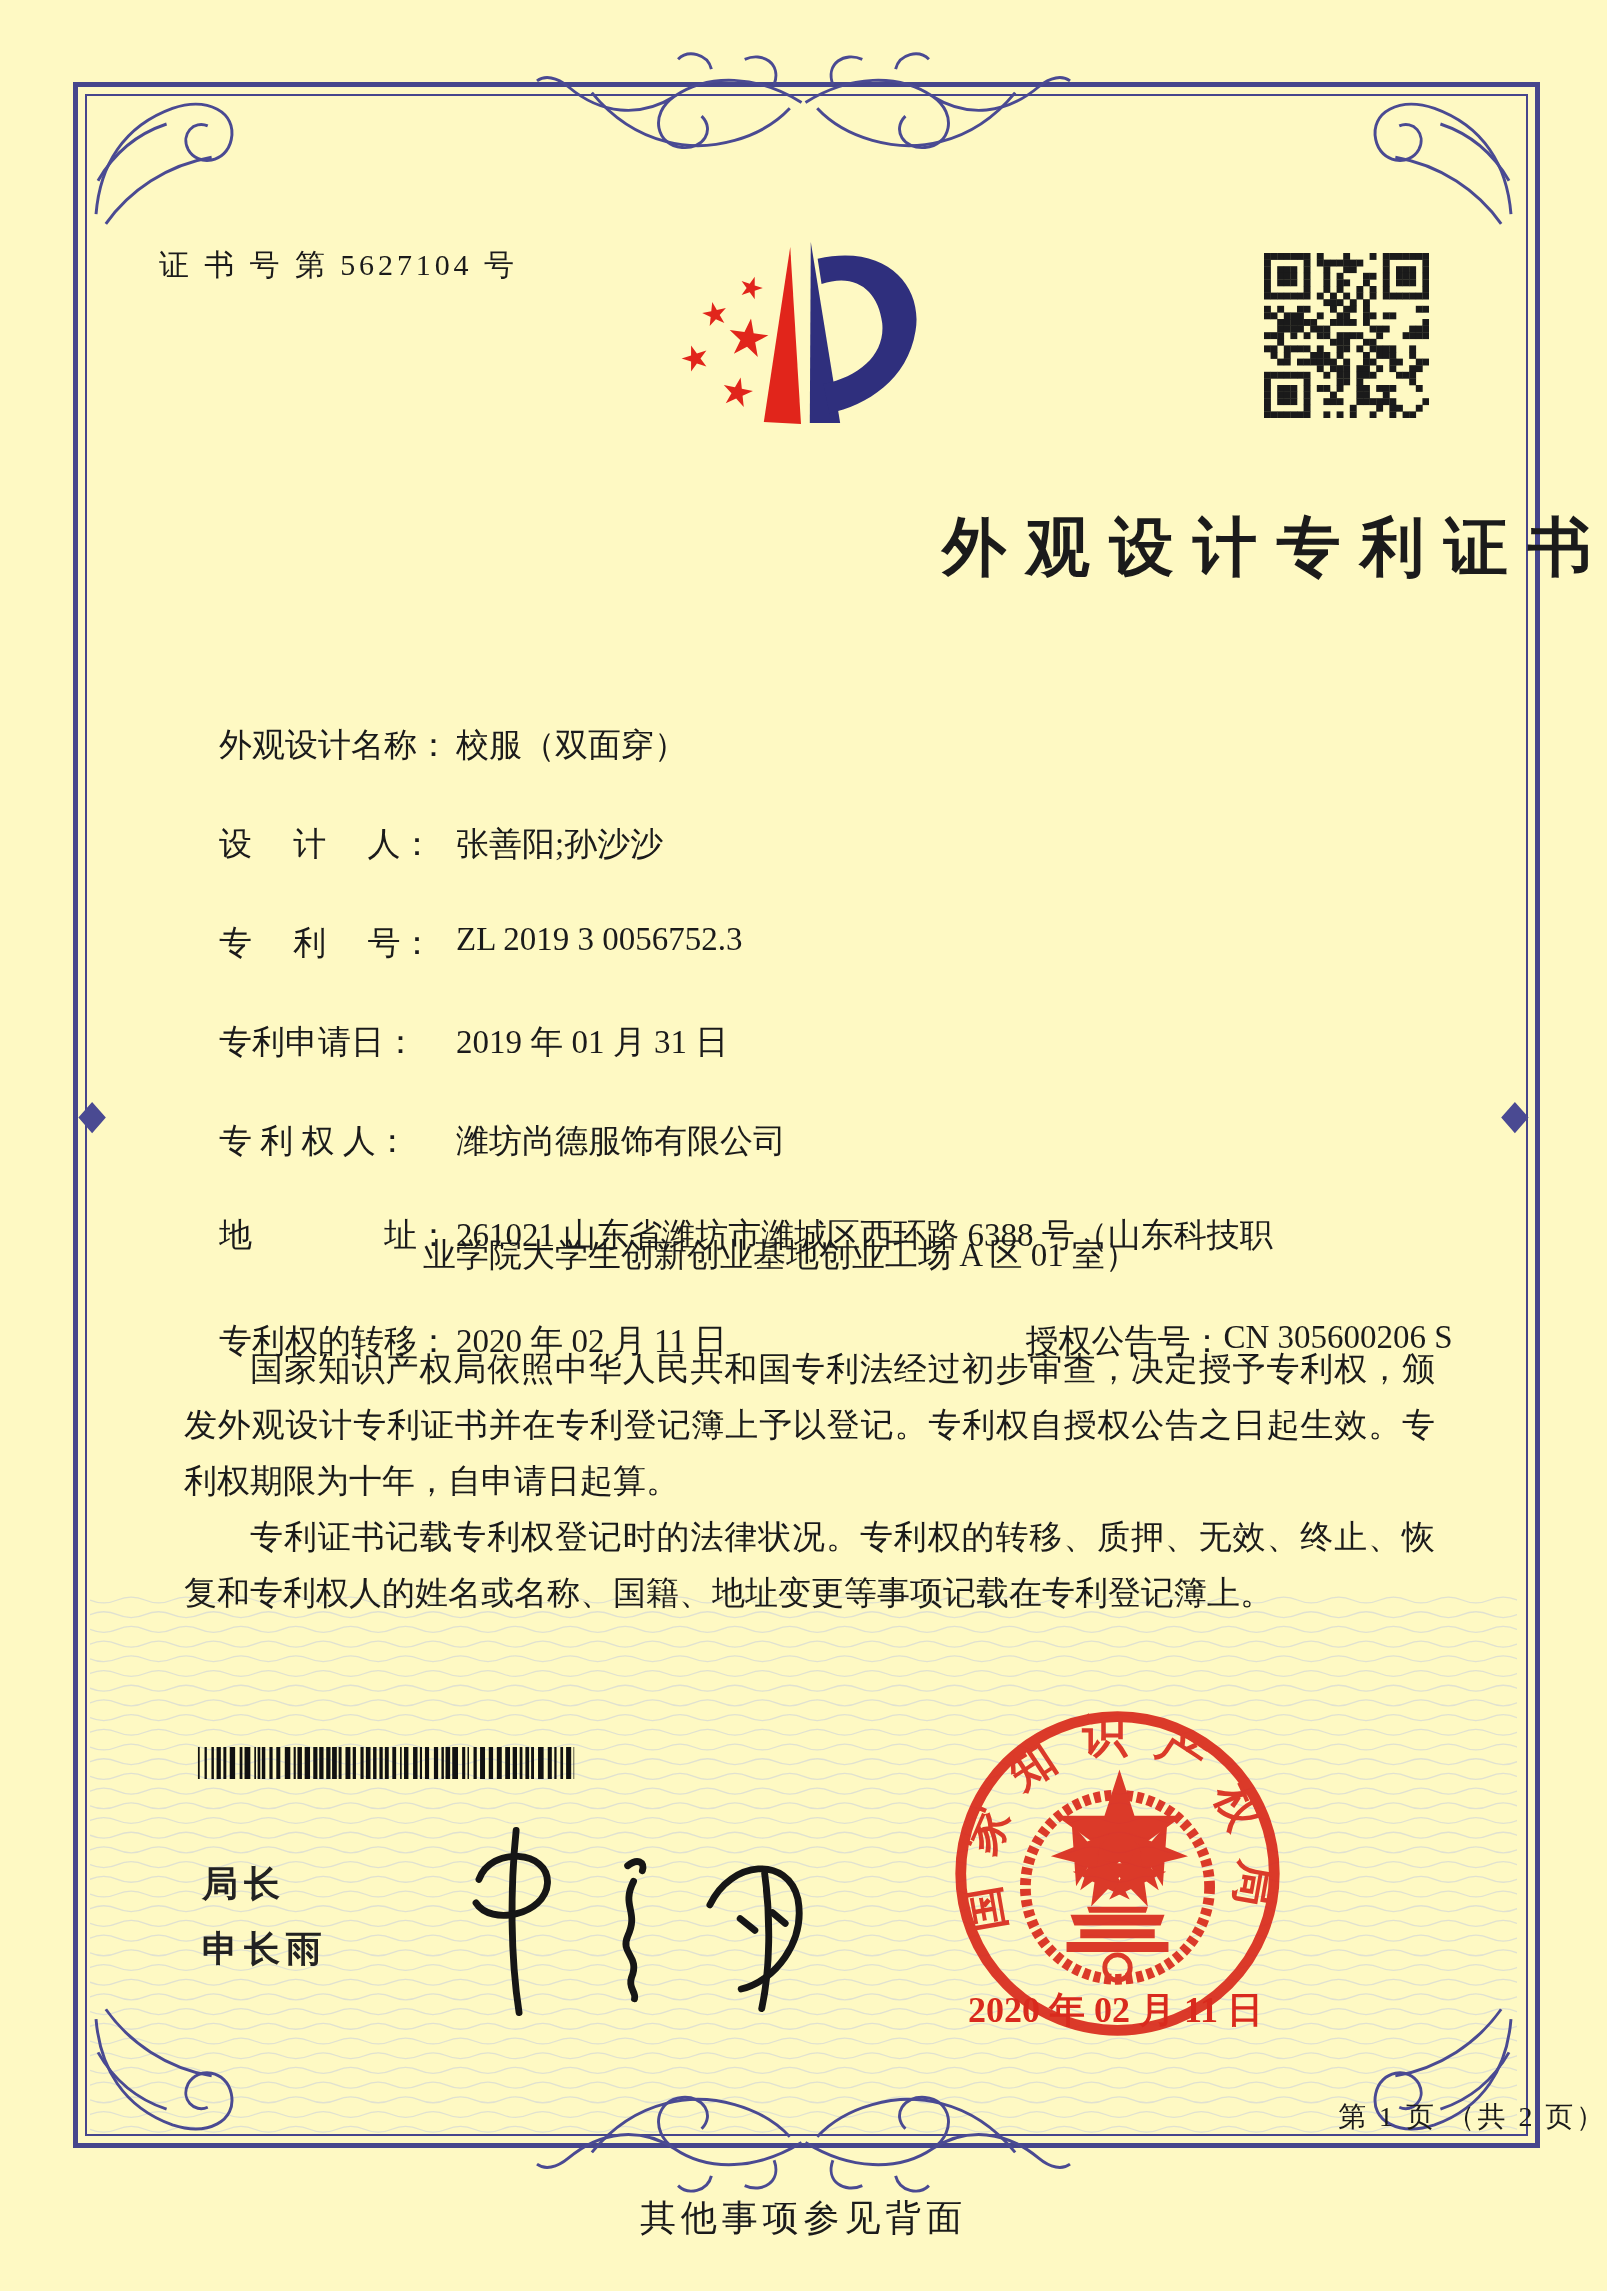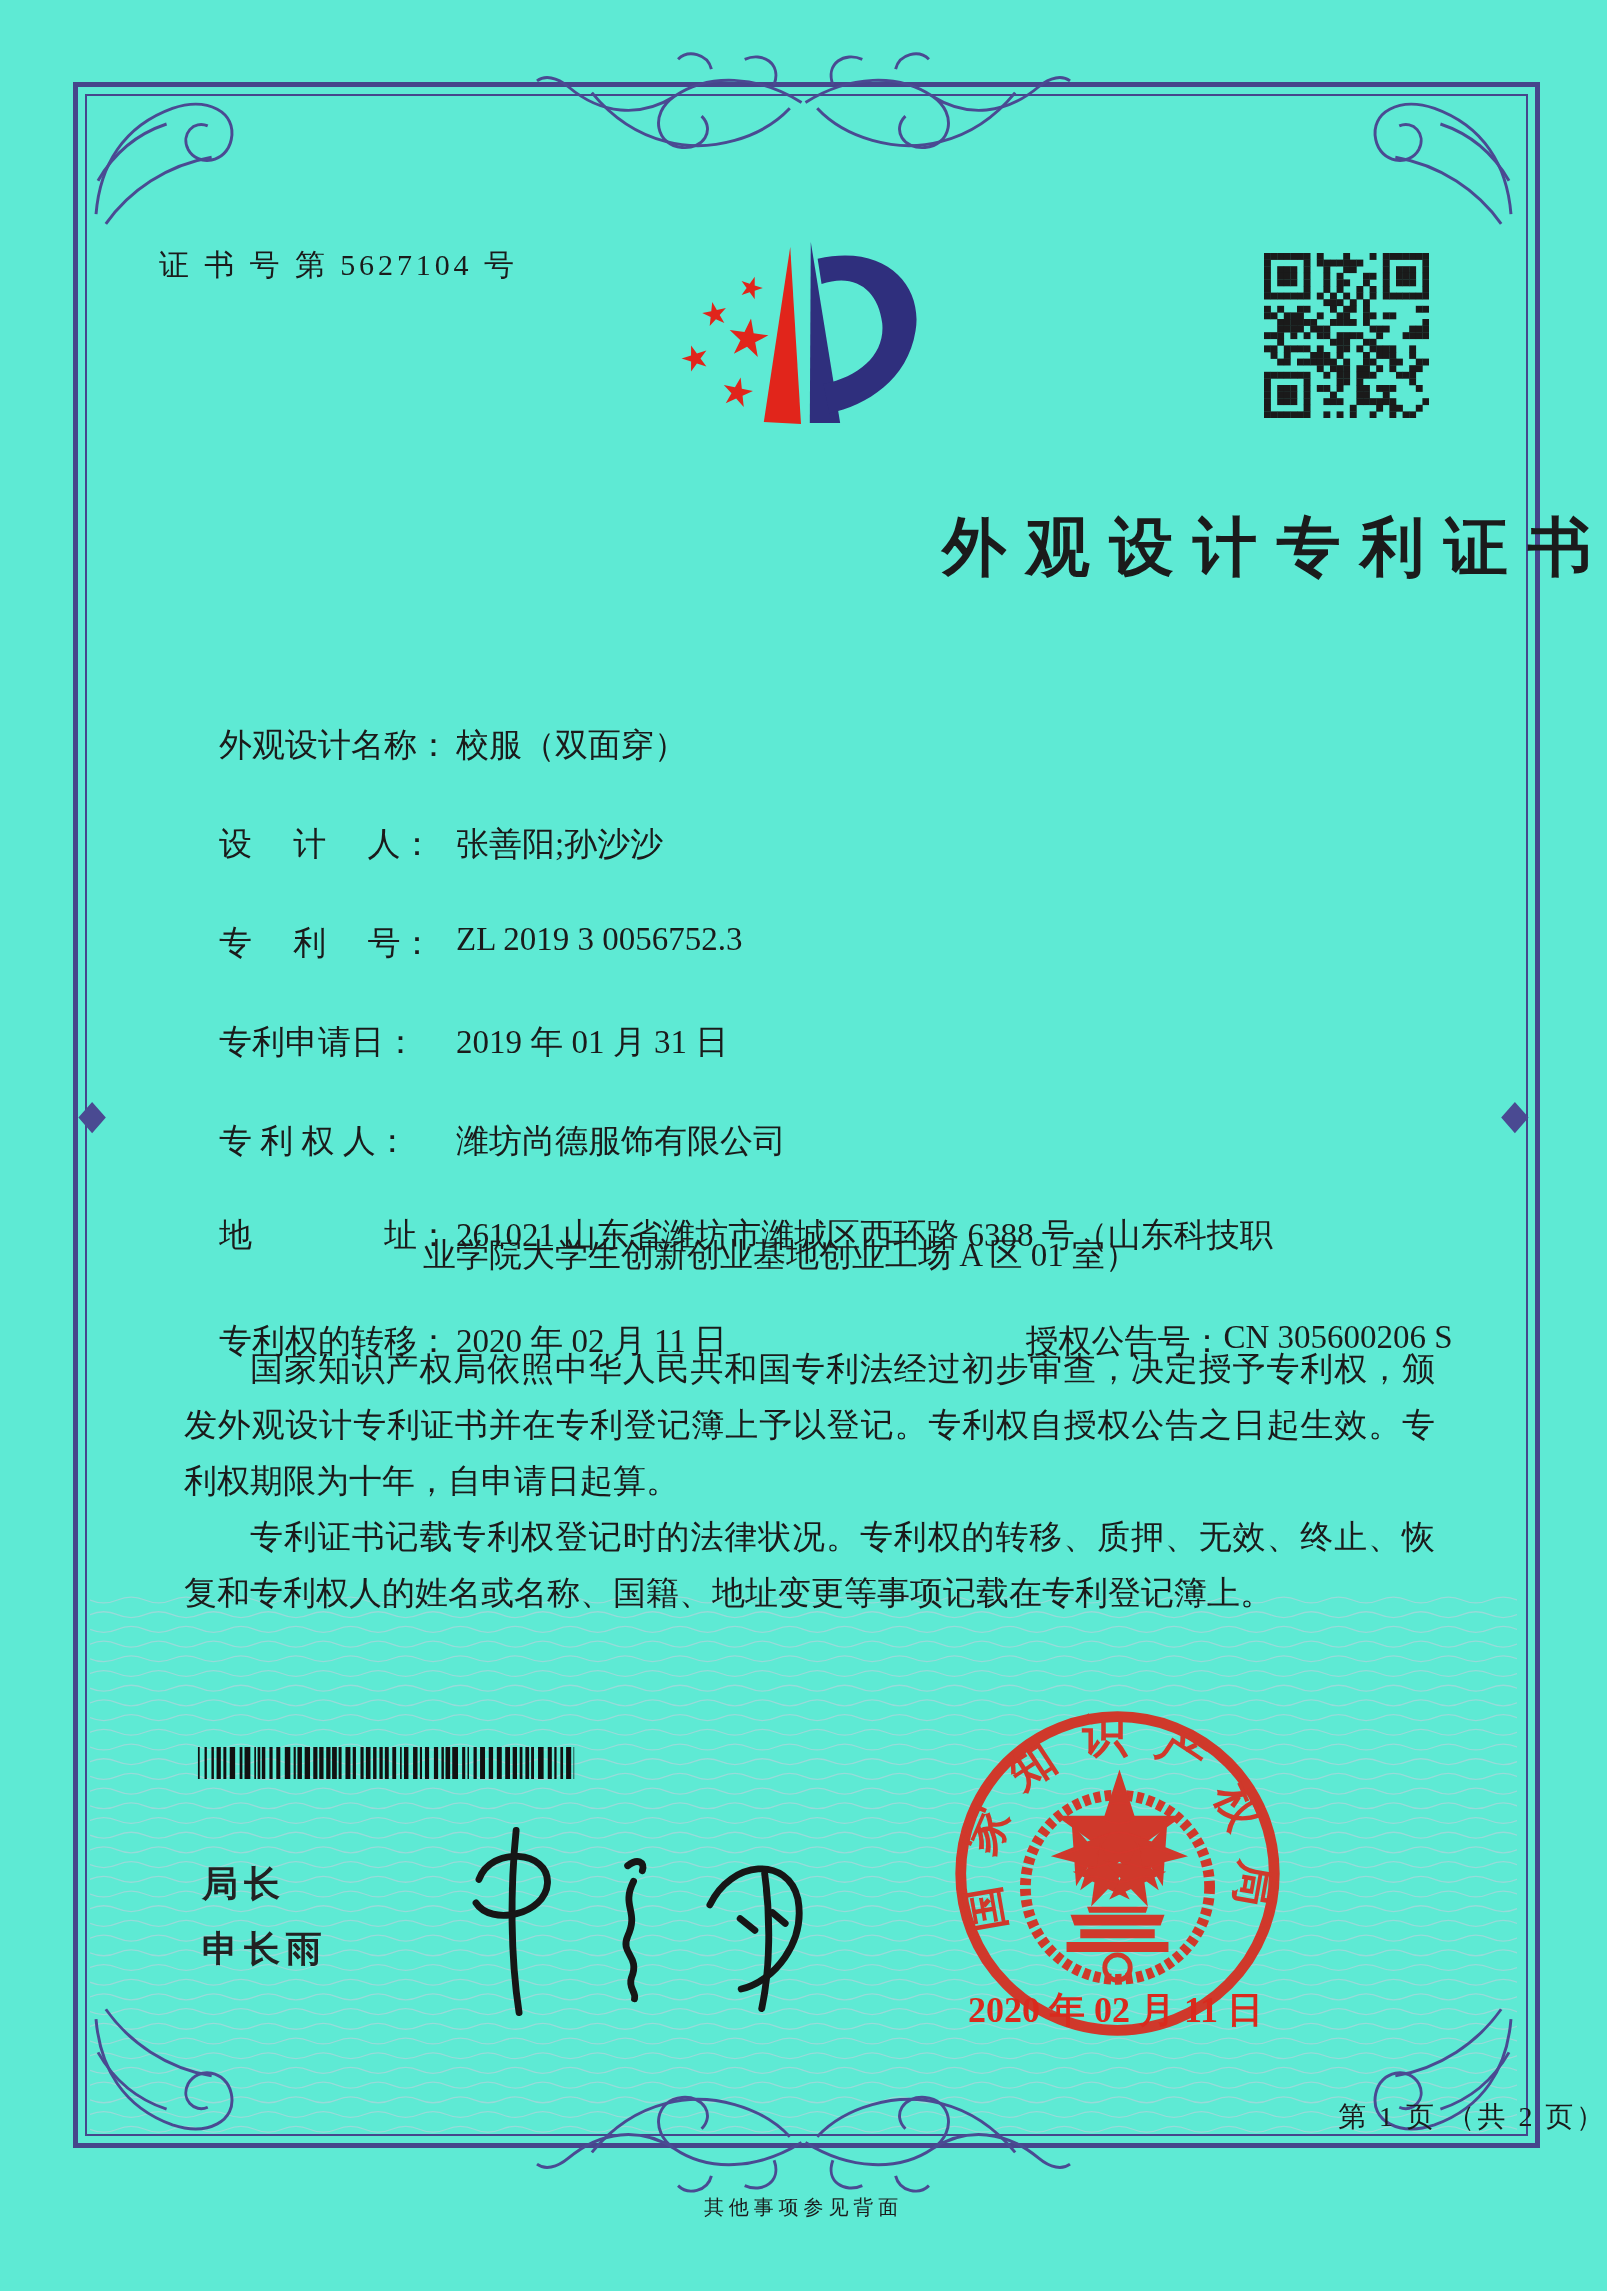--- a/index.html
+++ b/index.html
@@ -1,36 +1,36 @@
 <!DOCTYPE html>
 <html><head>
 <meta charset="utf-8">
 <style>
   html,body{margin:0;padding:0;background:#9a9a9a;}
-  .page{position:relative;width:1607px;height:2292px;background:#5eead4;overflow:hidden;
+  .page{position:relative;width:1607px;height:2292px;background:#fef9c3;overflow:hidden;
         font-family:"Liberation Serif","DejaVu Serif",serif;color:#1b1b1b;margin:0 auto;}
   .bframe{position:absolute;left:73px;top:82px;width:1457px;height:2056px;border:5.9px solid #46468c;}
   .bframe-inner{position:absolute;left:6.9px;top:6.9px;right:6.9px;bottom:6.9px;border:2px solid #46468c;}
   .deco{position:absolute;pointer-events:none;}
   .cert-number{position:absolute;left:159px;top:245px;font-size:30px;letter-spacing:3.9px;white-space:pre;}
   .title{position:absolute;left:4px;top:504px;width:100%;text-align:right;font-size:64px;font-weight:bold;
          letter-spacing:19.6px;text-indent:19.6px;}
   .field{position:absolute;left:186px;font-size:33px;white-space:pre;}
   .flabel{display:inline-block;width:237px;white-space:pre;vertical-align:top;}
   .fvalue{display:inline-block;vertical-align:top;}
   .addr2{position:absolute;left:423px;top:1233px;font-size:33px;}
   .pair2{position:absolute;left:790px;top:0;}
   .paras{position:absolute;left:184px;top:1341px;width:1251px;font-size:33px;line-height:56px;text-align:justify;}
   .paras p{margin:0;text-indent:2em;}
   .signer{position:absolute;left:202px;font-family:Liberation Serif, serif;
           font-weight:bold;font-size:36px;letter-spacing:5.9px;color:#222;}
   .seal-date{position:absolute;left:968px;top:1986px;width:294px;font-size:36px;color:#d92a1d;
              font-weight:bold;white-space:pre;}
   .page-footer{position:absolute;left:0;top:2098px;width:1607px;text-align:right;font-size:28px;letter-spacing:2.9px;}
-  .back-note{position:absolute;left:0;top:2194px;width:1607px;text-align:center;font-size:20px;letter-spacing:4.9px;}
+  .back-note{position:absolute;left:0;top:2194px;width:1607px;text-align:center;font-size:36px;letter-spacing:4.9px;}
   svg{display:block;}
 </style>
 </head>
 <body>
 
 <div class="page">
 
   <svg id="waves" class="deco" style="left:90px;top:1594px" width="1427" height="551" viewBox="0 0 1456 562">
       <path d="M0 6 q14 6 28 0 q14 -6 28 0 q14 6 28 0 q14 -6 28 0 q14 6 28 0 q14 -6 28 0 q14 6 28 0 q14 -6 28 0 q14 6 28 0 q14 -6 28 0 q14 6 28 0 q14 -6 28 0 q14 6 28 0 q14 -6 28 0 q14 6 28 0 q14 -6 28 0 q14 6 28 0 q14 -6 28 0 q14 6 28 0 q14 -6 28 0 q14 6 28 0 q14 -6 28 0 q14 6 28 0 q14 -6 28 0 q14 6 28 0 q14 -6 28 0 q14 6 28 0 q14 -6 28 0 q14 6 28 0 q14 -6 28 0 q14 6 28 0 q14 -6 28 0 q14 6 28 0 q14 -6 28 0 q14 6 28 0 q14 -6 28 0 q14 6 28 0 q14 -6 28 0 q14 6 28 0 q14 -6 28 0 q14 6 28 0 q14 -6 28 0 q14 6 28 0 q14 -6 28 0 q14 6 28 0 q14 -6 28 0 q14 6 28 0 q14 -6 28 0 q14 6 28 0 q14 -6 28 0 q14 6 28 0 q14 -6 28 0 q14 6 28 0 q14 -6 28 0" fill="none" stroke="#c6cddc" stroke-width="1.3" opacity="0.55"></path>
       <path d="M-28 21 q14 6 28 0 q14 -6 28 0 q14 6 28 0 q14 -6 28 0 q14 6 28 0 q14 -6 28 0 q14 6 28 0 q14 -6 28 0 q14 6 28 0 q14 -6 28 0 q14 6 28 0 q14 -6 28 0 q14 6 28 0 q14 -6 28 0 q14 6 28 0 q14 -6 28 0 q14 6 28 0 q14 -6 28 0 q14 6 28 0 q14 -6 28 0 q14 6 28 0 q14 -6 28 0 q14 6 28 0 q14 -6 28 0 q14 6 28 0 q14 -6 28 0 q14 6 28 0 q14 -6 28 0 q14 6 28 0 q14 -6 28 0 q14 6 28 0 q14 -6 28 0 q14 6 28 0 q14 -6 28 0 q14 6 28 0 q14 -6 28 0 q14 6 28 0 q14 -6 28 0 q14 6 28 0 q14 -6 28 0 q14 6 28 0 q14 -6 28 0 q14 6 28 0 q14 -6 28 0 q14 6 28 0 q14 -6 28 0 q14 6 28 0 q14 -6 28 0 q14 6 28 0 q14 -6 28 0 q14 6 28 0 q14 -6 28 0 q14 6 28 0 q14 -6 28 0" fill="none" stroke="#c6cddc" stroke-width="1.3" opacity="0.55"></path>

